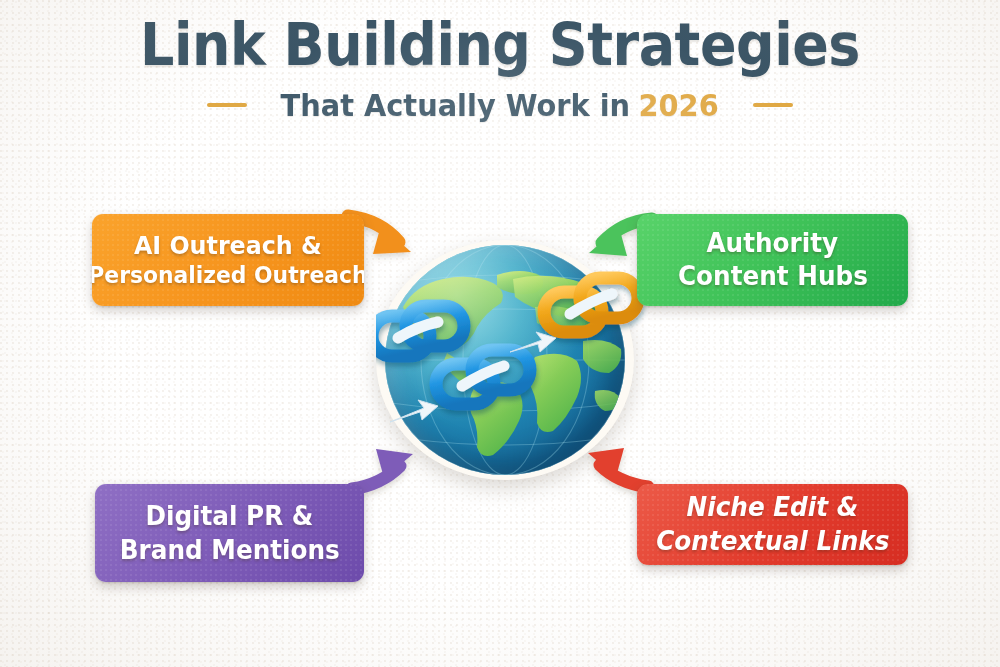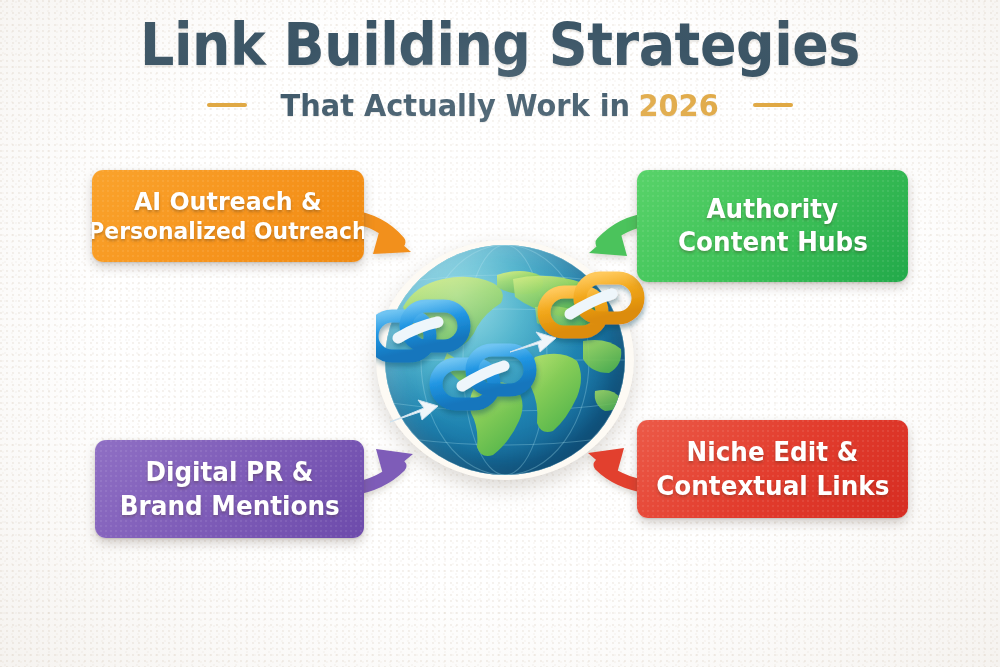--- a/index.html
+++ b/index.html
@@ -84,20 +84,21 @@
     flex-direction:column;
     align-items:center;
     justify-content:center;
     color:#ffffff;
     text-align:center;
     font-family:"DejaVu Sans", sans-serif;
     font-weight:bold;
     box-shadow:0 5px 11px rgba(90,75,60,.26), 0 1px 2px rgba(90,75,60,.18);
     overflow:hidden;
     z-index:4;
+    margin-top:44px;
   }
   .card::after {
     content:"";
     position:absolute; inset:0;
     background-image:radial-gradient(circle at 1px 1px, rgba(255,255,255,.10) 0.6px, transparent 1.1px);
     background-size:5px 5px;
     pointer-events:none;
   }
   .card .l1, .card .l2 {
     position:relative; z-index:2;
@@ -108,37 +109,38 @@
   }
 
   #card-ai {
     left:92px; top:170px; width:272px; height:92px;
     background:linear-gradient(135deg,#faa32c 0%,#f6941d 55%,#ef8a12 100%);
   }
   #card-ai .l1 { font-size:25px; }
   #card-ai .l2 { font-size:23px; margin-top:2px; }
 
   #card-authority {
-    left:637px; top:170px; width:271px; height:112px;
+    left:637px; top:170px; width:271px; height:92px;
     background:linear-gradient(135deg,#59d36a 0%,#3fc258 48%,#22a94a 100%);
   }
   #card-authority .l1 { font-size:26px; }
   #card-authority .l2 { font-size:26px; margin-top:2px; }
 
   #card-digitalpr {
     left:95px; top:440px; width:269px; height:98px;
     background:linear-gradient(135deg,#8f6fc4 0%,#7e5cb8 50%,#6d4bab 100%);
     text-align:right;
   }
   #card-digitalpr .l1 { font-size:26px; }
   #card-digitalpr .l2 { font-size:26px; margin-top:3px; }
 
   #card-niche {
-    left:637px; top:420px; width:271px; height:98px;
+    left:637px; top:440px; width:271px; height:81px;
     background:linear-gradient(135deg,#ec5a48 0%,#e23c2d 52%,#d62d22 100%);
+    font-style:italic;
   }
   #card-niche .l1 { font-size:26px; }
   #card-niche .l2 { font-size:26px; margin-top:3px; }
 
   
   #arrows { position:absolute; inset:0; z-index:3; pointer-events:none; }
 
   
   #globe-wrap {
     position:absolute;

